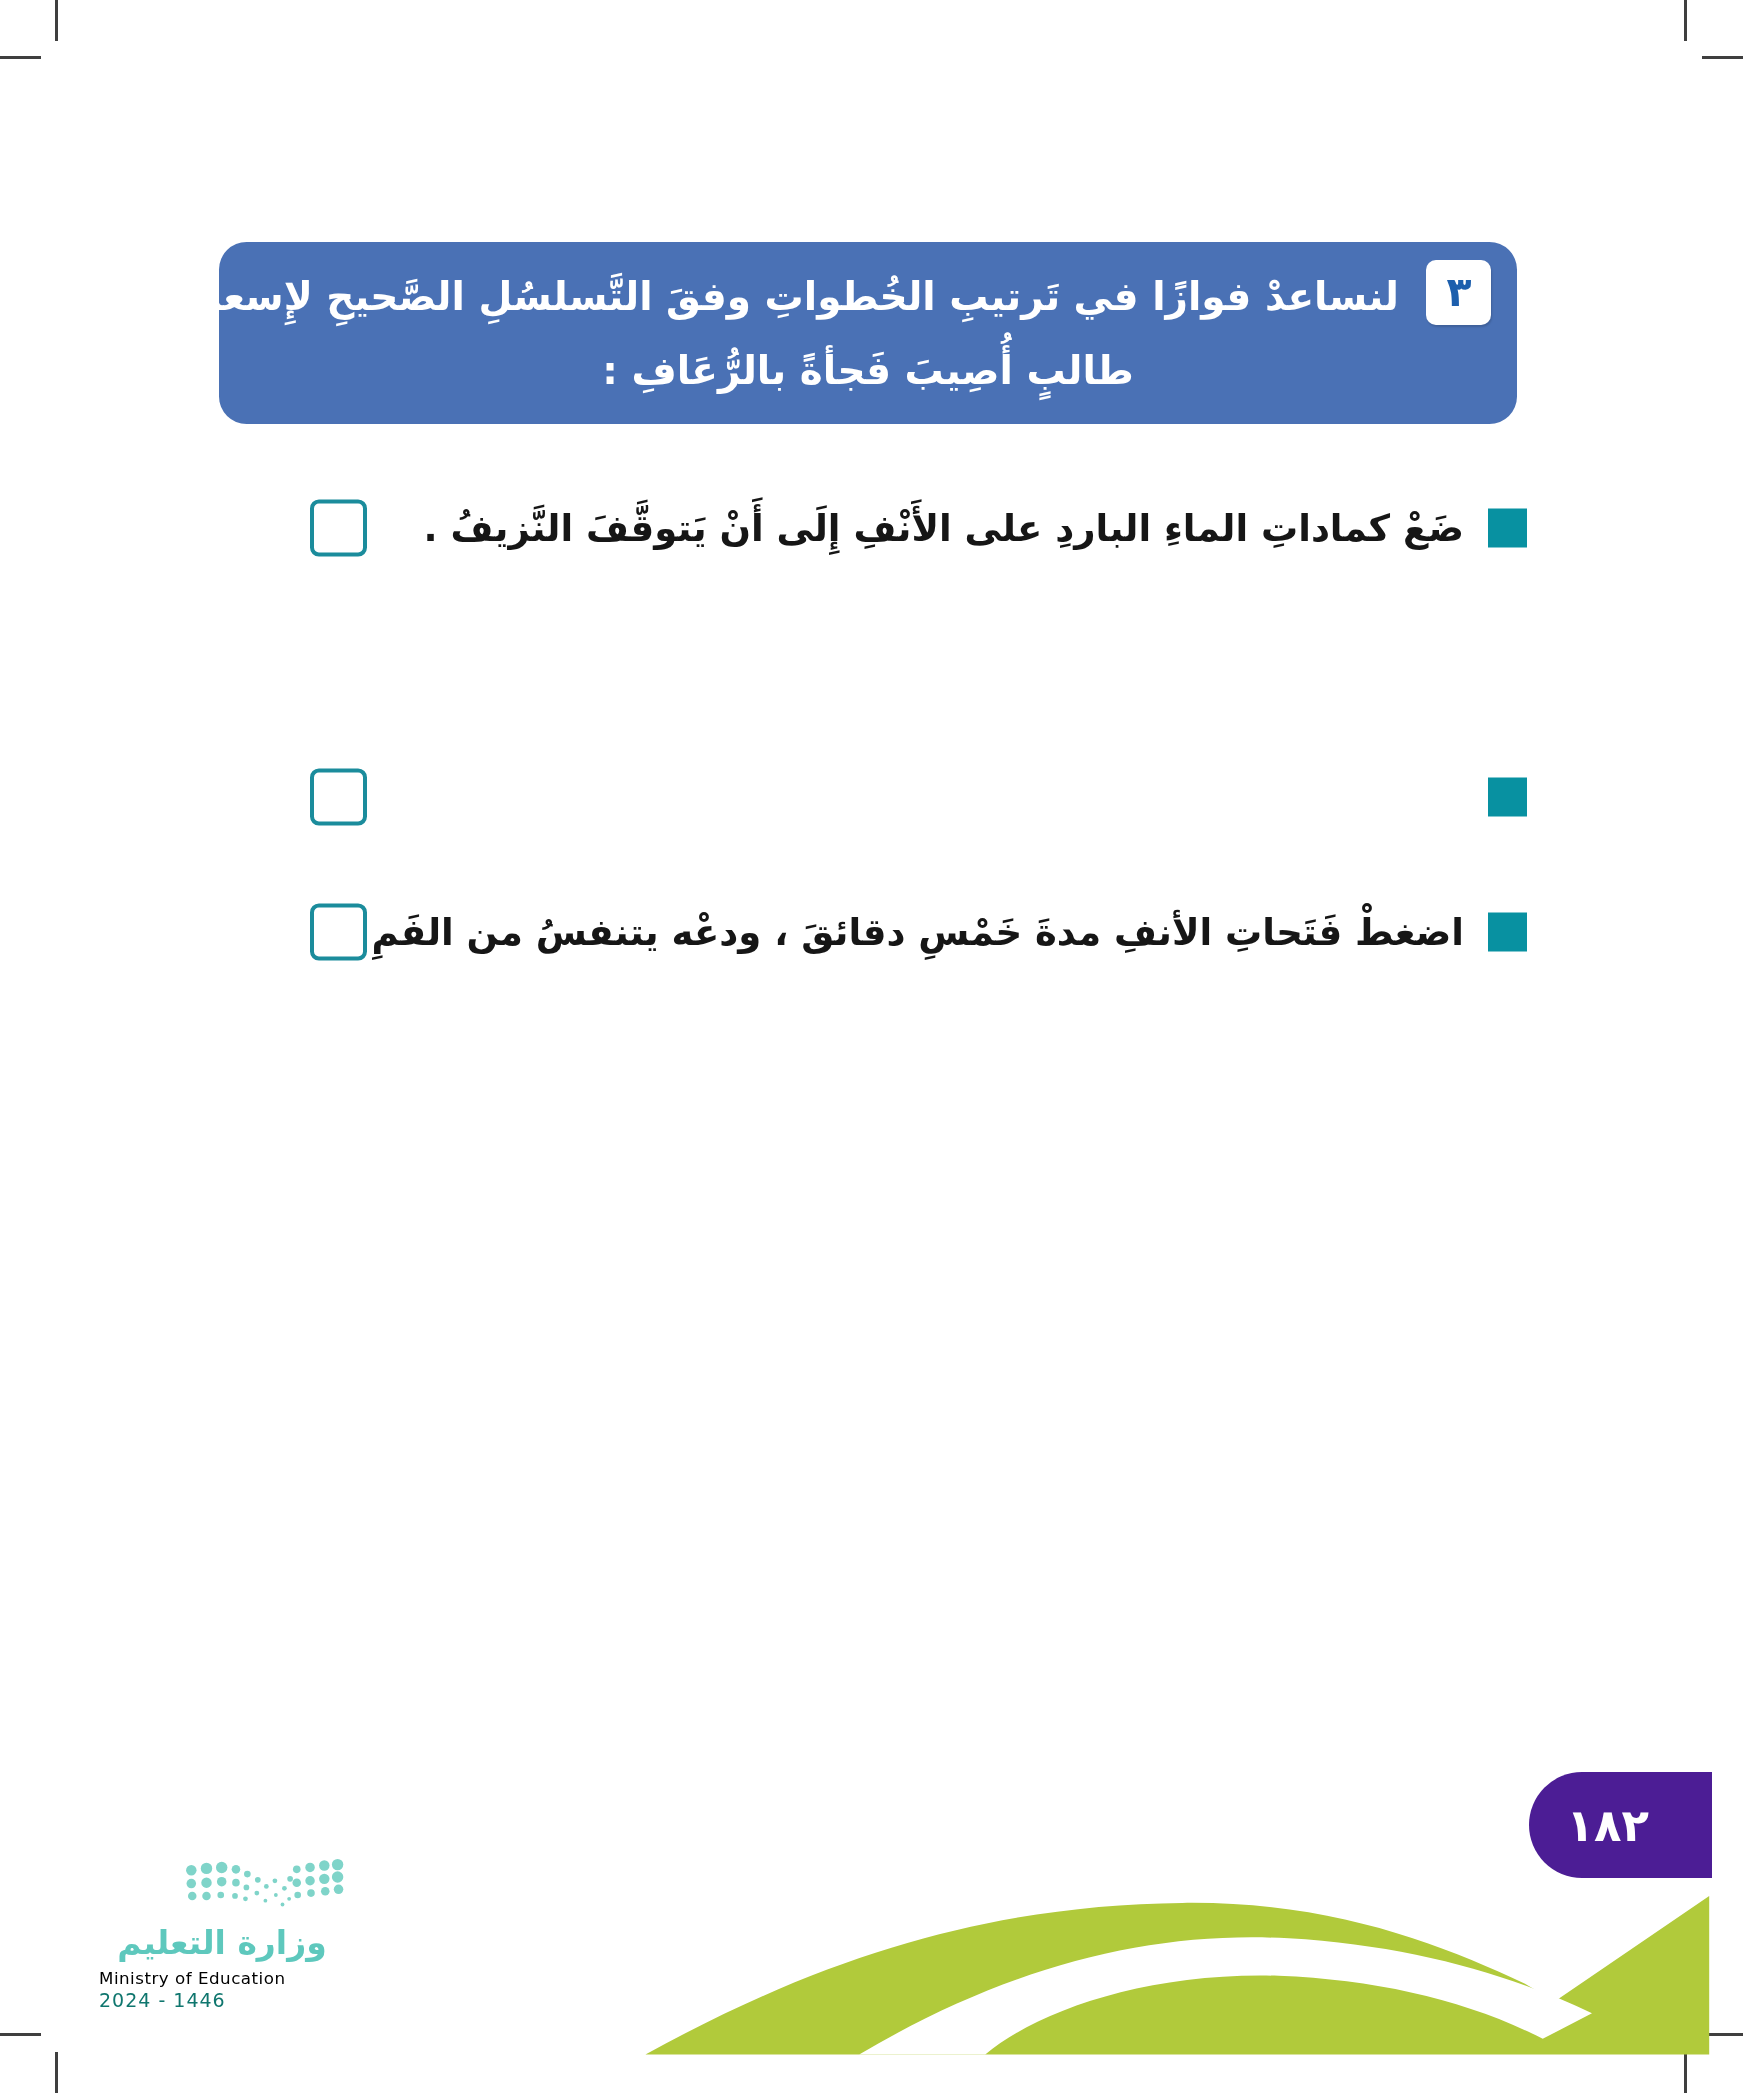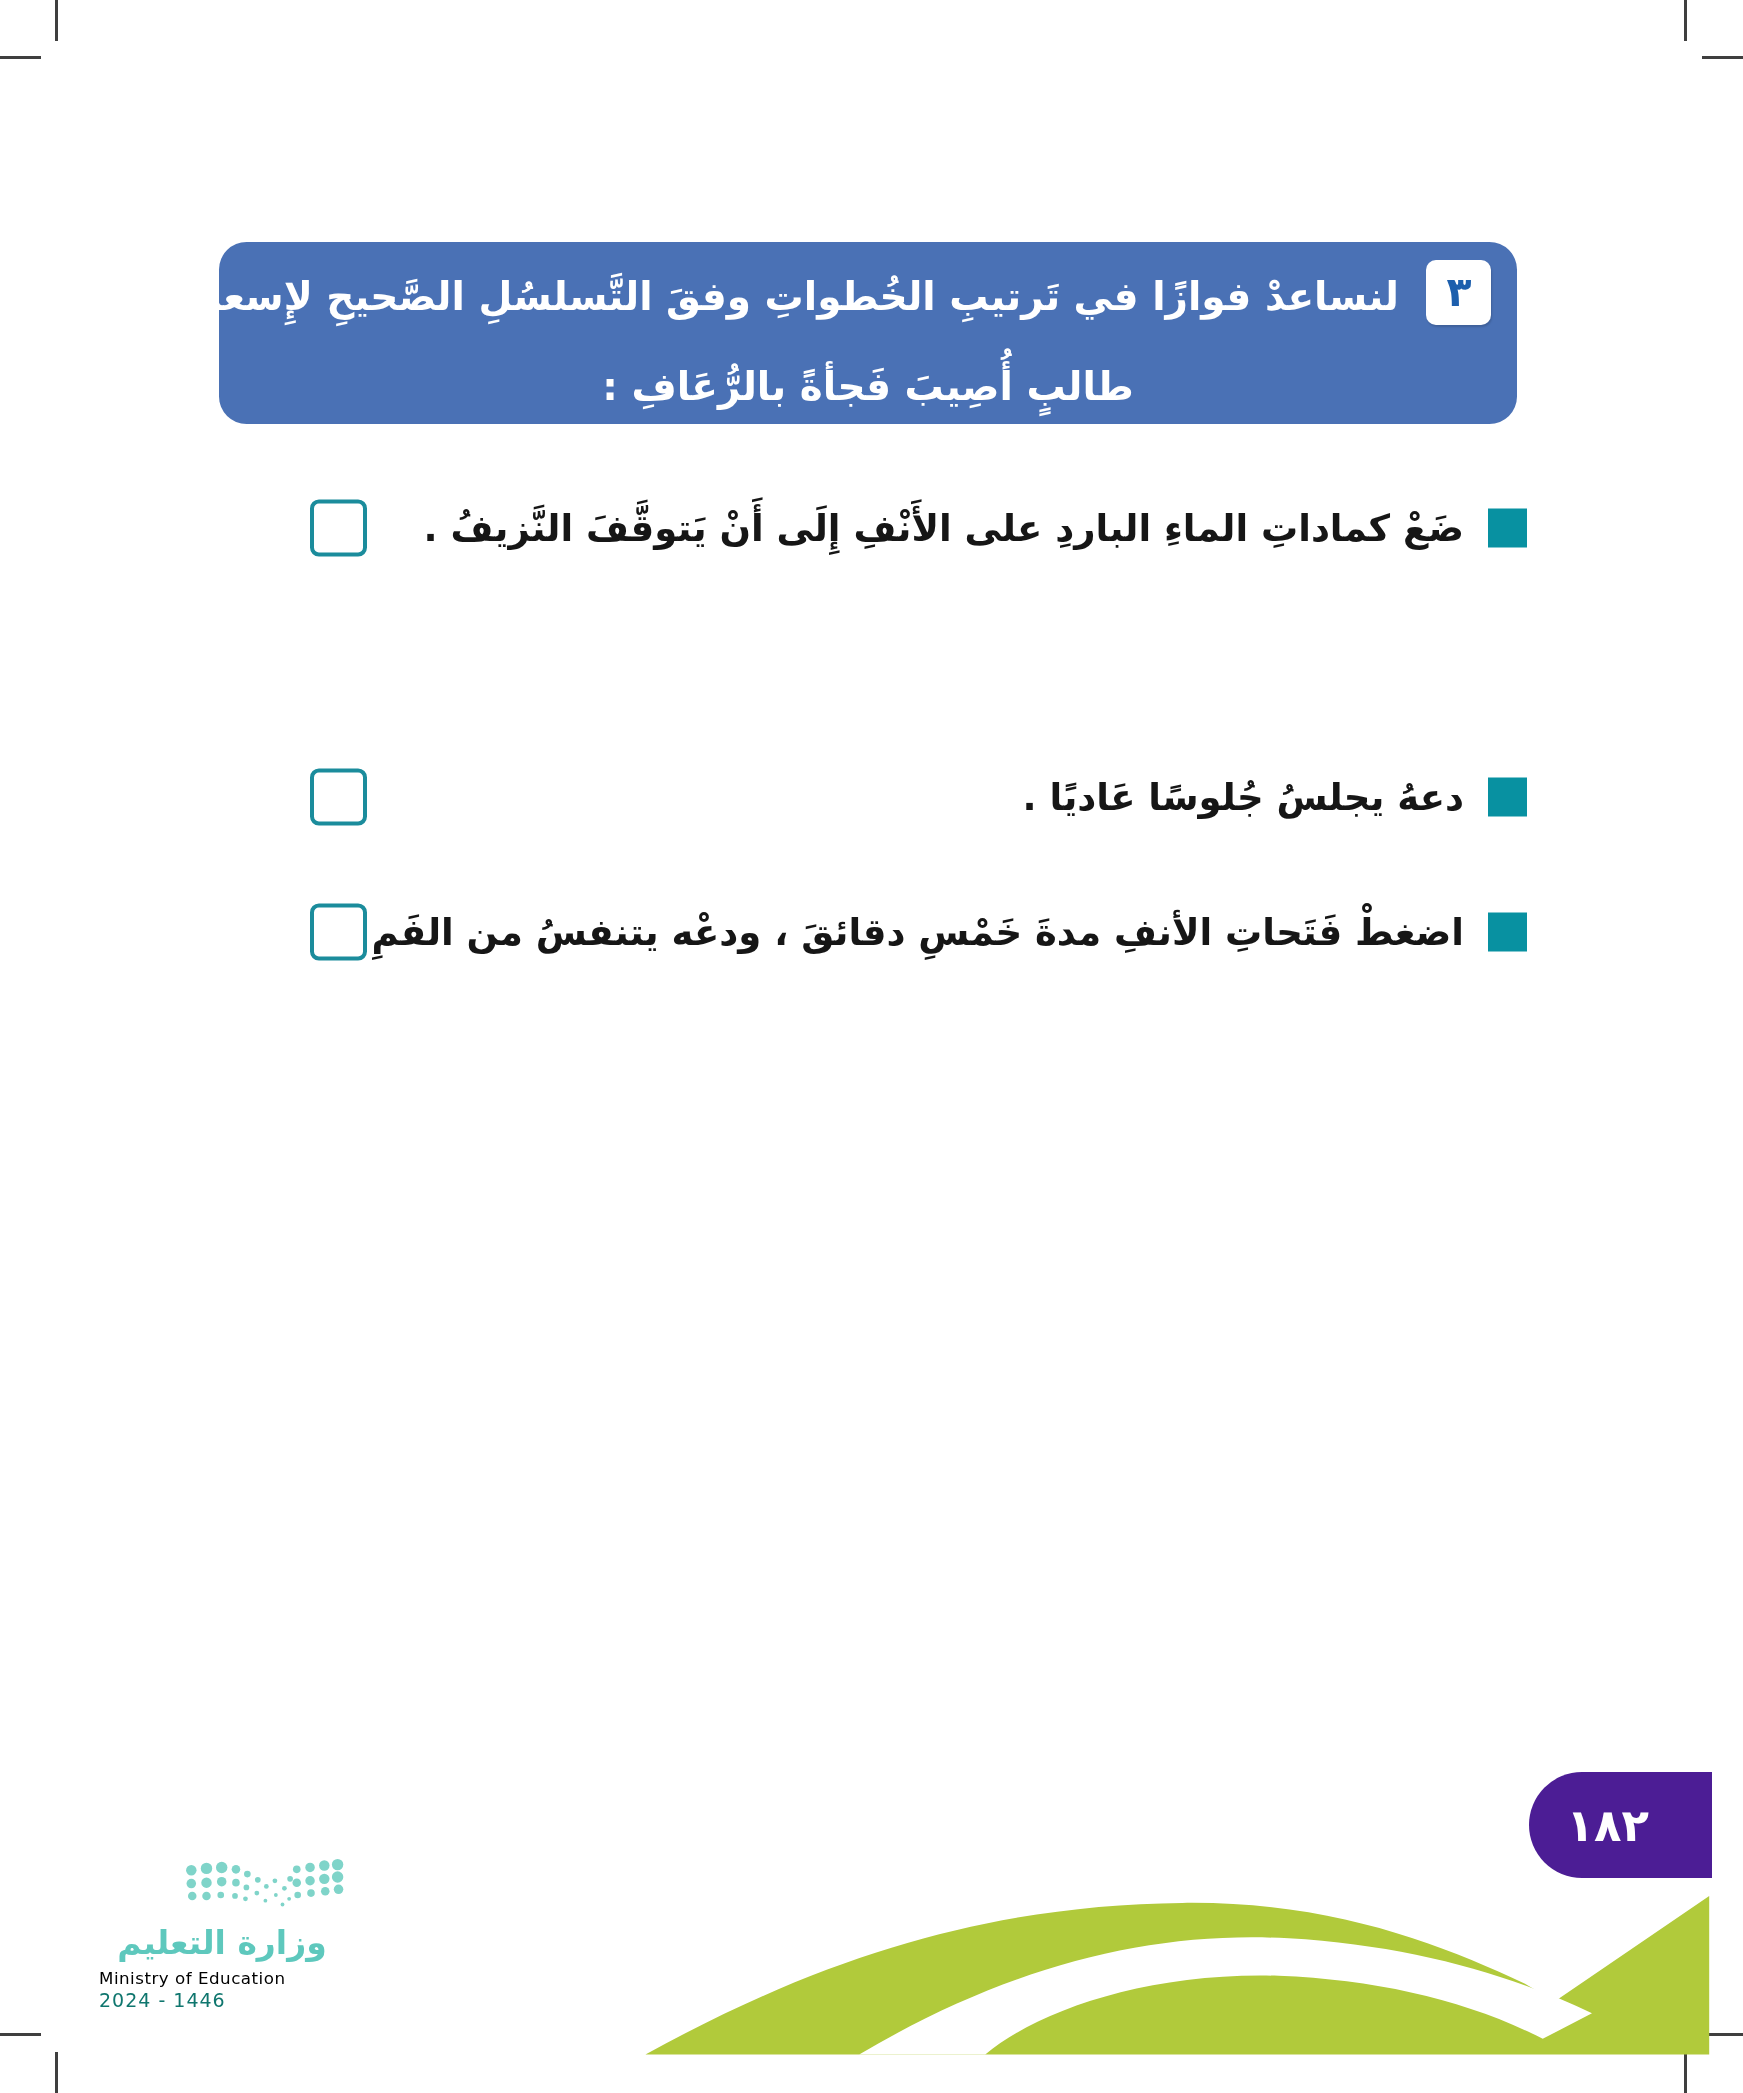--- a/index.html
+++ b/index.html
@@ -32,21 +32,21 @@
     display:flex;align-items:center;justify-content:center;
     color:#1d5fad;font-size:41px;font-weight:bold;
     box-shadow:1px 2px 2px rgba(0,0,0,.15);
   }
   .prompt-line1{
     position:absolute;right:118px;left:15.8px;top:21.7px;height:65px;line-height:65px;
     direction:rtl;text-align:right;white-space:nowrap;
     font-size:39px;font-weight:bold;
   }
   .prompt-line2{
-    position:absolute;left:0;right:0;top:112px;height:65px;line-height:65px;
+    position:absolute;left:0;right:0;top:96px;height:65px;line-height:65px;
     direction:rtl;text-align:center;white-space:nowrap;
     font-size:39px;font-weight:bold;
   }
 
   
   .step-row{position:absolute;left:296px;width:1233px;height:79px;}
   .step-row.r1{top:488px;} .step-row.r2{top:621px;}
   .step-row.r3{top:757px;} .step-row.r4{top:892px;}
   .step-bullet{
     position:absolute;right:2px;top:50%;transform:translateY(-50%);
@@ -108,21 +108,20 @@
     <div class="prompt-line2">طالبٍ أُصِيبَ فَجأةً بالرُّعَافِ :</div>
   </div>
 
   <div class="step-row r1">
     <span class="step-bullet"></span>
     <span class="step-text">ضَعْ كماداتِ الماءِ الباردِ على الأَنْفِ إِلَى أَنْ يَتوقَّفَ النَّزيفُ .</span>
     <span class="answer-box"></span>
   </div>
   <div class="step-row r3">
     <span class="step-bullet"></span>
-    <span class="step-text">دعهُ يجلسُ جُلوسًا عَاديًا .</span>
     <span class="answer-box"></span>
   </div>
   <div class="step-row r4">
     <span class="step-bullet"></span>
     <span class="step-text">اضغطْ فَتَحاتِ الأنفِ مدةَ خَمْسِ دقائقَ ، ودعْه يتنفسُ من الفَمِ .</span>
     <span class="answer-box"></span>
   </div>
 
   <svg class="deco-svg" viewBox="0 0 1770 2125" xmlns="http://www.w3.org/2000/svg">
     <path fill="#b1ca3b" d="M 655 2086

